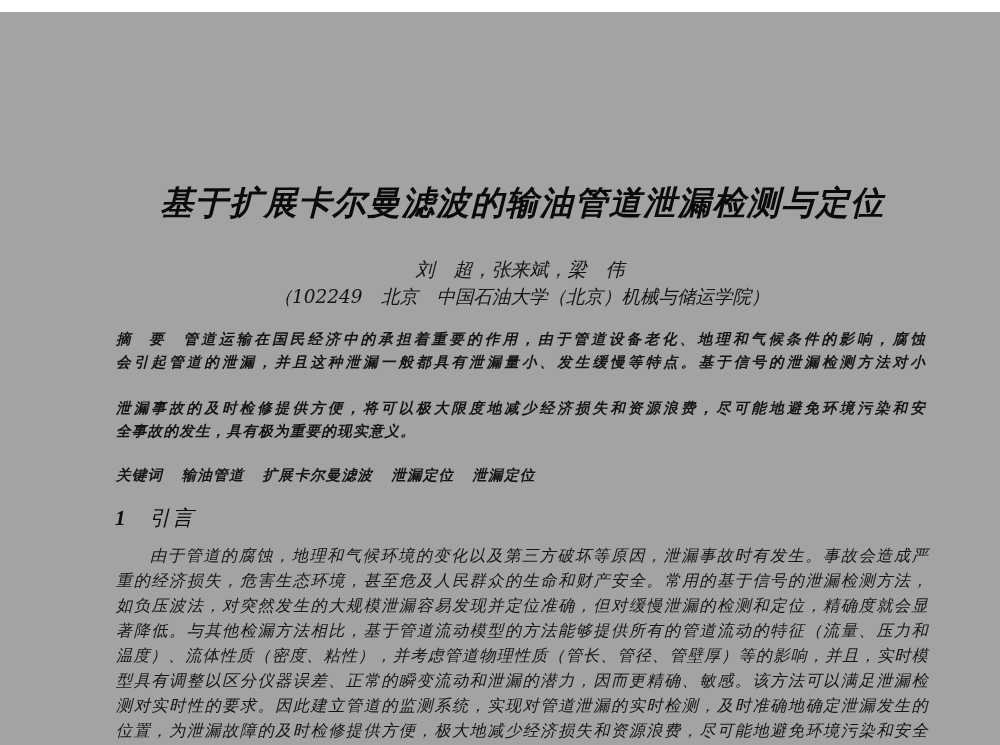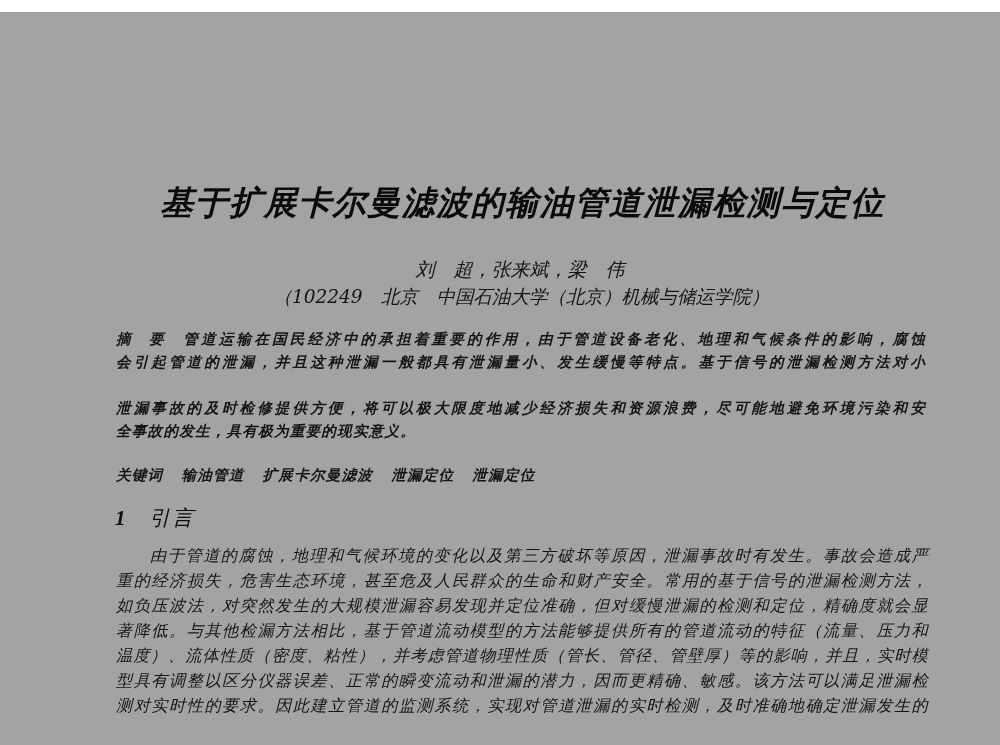--- a/index.html
+++ b/index.html
@@ -147,14 +147,15 @@
 
   <div class="section-heading"><span class="num">1</span><span class="htext">引言</span></div>
 
   <div class="body-line indent" style="top:533px;">由于管道的腐蚀，地理和气候环境的变化以及第三方破坏等原因，泄漏事故时有发生。事故会造成严</div>
   <div class="body-line" style="top:583px;">如负压波法，对突然发生的大规模泄漏容易发现并定位准确，但对缓慢泄漏的检测和定位，精确度就会显</div>
   <div class="body-line" style="top:558px;">重的经济损失，危害生态环境，甚至危及人民群众的生命和财产安全。常用的基于信号的泄漏检测方法，</div>
   <div class="body-line" style="top:608px;">著降低。与其他检漏方法相比，基于管道流动模型的方法能够提供所有的管道流动的特征（流量、压力和</div>
   <div class="body-line" style="top:633px;">温度）、流体性质（密度、粘性），并考虑管道物理性质（管长、管径、管壁厚）等的影响，并且，实时模</div>
   <div class="body-line" style="top:658px;">型具有调整以区分仪器误差、正常的瞬变流动和泄漏的潜力，因而更精确、敏感。该方法可以满足泄漏检</div>
   <div class="body-line" style="top:683px;">测对实时性的要求。因此建立管道的监测系统，实现对管道泄漏的实时检测，及时准确地确定泄漏发生的</div>
+  <div class="body-line" style="top:708px;">位置，为泄漏故障的及时检修提供方便，极大地减少经济损失和资源浪费，尽可能地避免环境污染和安全</div>
 
 </div>
 
 </body></html>

